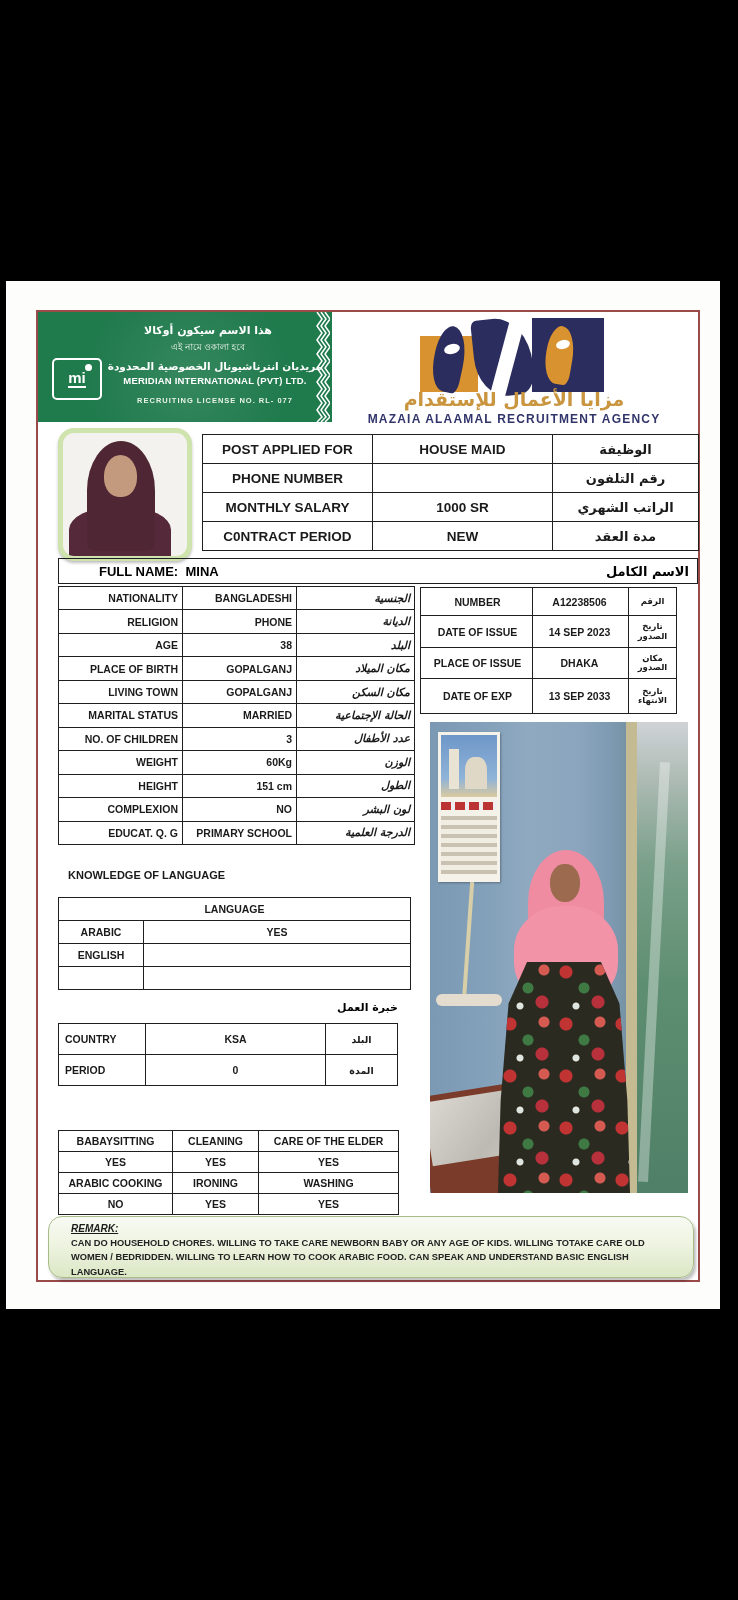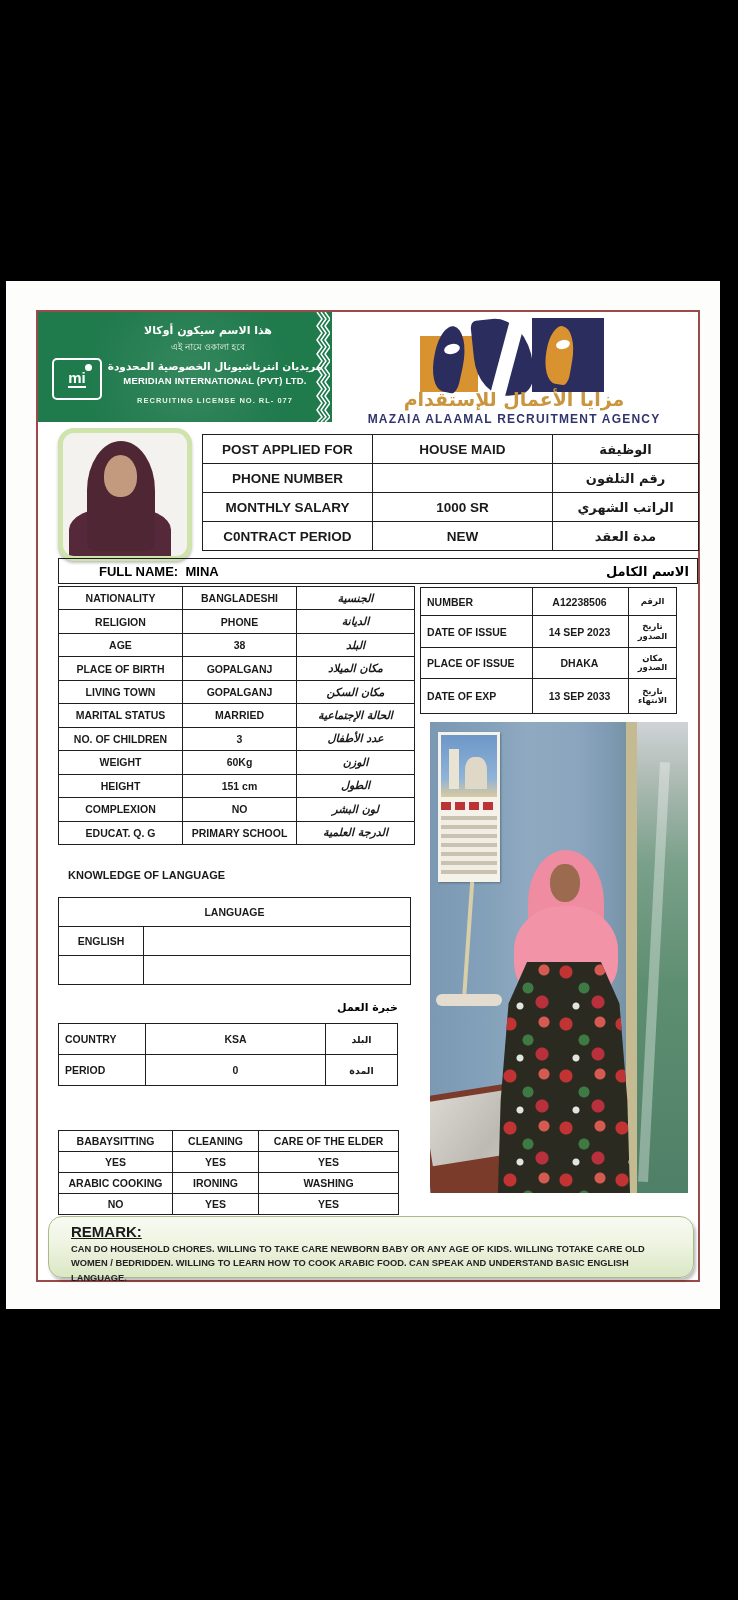--- a/index.html
+++ b/index.html
@@ -55,25 +55,25 @@
   .top-table{position:absolute;left:164px;top:122px;width:496px;height:112px;}
   .top-table td{font-size:13.5px;text-align:center;height:28px;}
   .top-table td.ar{font-size:13px;}
 
   .fullname{position:absolute;left:20px;top:246px;width:640px;height:26px;border:1.6px solid #1f1f1f;
       display:flex;align-items:center;box-sizing:border-box;justify-content:space-between;}
   .fullname .fn-en{font-size:13px;font-weight:bold;padding-left:40px;}
   .fullname .fn-ar{margin-left:auto;font-size:13px;font-weight:bold;padding-right:8px;}
 
   .details-table{position:absolute;left:20px;top:274px;width:356px;height:259px;}
-  .details-table td{font-size:10.5px;text-align:center;margin-top:34px;}
+  .details-table td{font-size:10.5px;text-align:right;margin-top:34px;}
   .details-table td.ar{font-size:11px;font-style:italic;}
 
   .passport-table{position:absolute;left:382px;top:275px;width:256px;height:126px;}
-  .passport-table td{font-size:10.5px;text-align:left;padding-left:6px;}
+  .passport-table td{font-size:10.5px;text-align:center;padding-left:6px;}
   .passport-table td.val{text-align:center;padding-left:2px;}
   .passport-table td.ar{font-size:8.5px;text-align:center;white-space:normal;line-height:1.1;padding:0 1px;}
 
   .lang-heading{position:absolute;left:30px;top:557px;font-size:11px;font-weight:bold;color:#1a1a1a;}
   .lang-table{position:absolute;left:20px;top:585px;width:352px;height:88px;}
   .lang-table td{font-size:10.5px;text-align:center;height:22px;}
 
   .exp-heading{position:absolute;left:200px;top:689px;width:160px;text-align:right;font-size:11px;font-weight:bold;
       font-family:"DejaVu Sans",sans-serif;direction:rtl;}
   .exp-table{position:absolute;left:20px;top:711px;width:339px;height:60px;}
@@ -81,21 +81,21 @@
   .exp-table td.lbl{text-align:left;padding-left:6px;}
   .exp-table td.val{text-align:center;}
   .exp-table td.ar{font-size:9.5px;text-align:center;}
 
   .skills-table{position:absolute;left:20px;top:818px;width:340px;height:82px;}
   .skills-table td{font-size:10.5px;text-align:center;height:20px;margin-left:12px;}
 
   .remark{position:absolute;left:10px;top:904px;width:646px;height:62px;border:1.5px solid #a8bc88;border-radius:14px;
       background:linear-gradient(180deg,#f8faf3 0%,#eef4e1 45%,#dbe7c5 100%);
       box-shadow:2px 3px 3px rgba(0,0,0,.25);box-sizing:border-box;padding:6px 14px 0 22px;}
-  .remark-title{font-size:15px;font-weight:bold;text-decoration:underline;color:#1a1a1a;}
+  .remark-title{font-size:10px;font-weight:bold;text-decoration:underline;color:#1a1a1a;font-style:italic;}
   .remark-text{font-size:9.3px;font-weight:bold;color:#222;line-height:1.55;margin-top:2px;}
 
   
   .photo{position:absolute;left:392px;top:410px;width:258px;height:471px;overflow:hidden;background:
       linear-gradient(90deg,#7b99b3 0%,#83a1ba 22%,#8fa9c0 38%,#8aa5bd 58%,#7e9ab2 70%,#74909f 78%,#9aa6a0 82%);}
   .ph-poster{position:absolute;left:8px;top:10px;width:62px;height:150px;background:#f5f2ea;box-shadow:1px 1px 2px rgba(0,0,0,.3);}
   .ph-poster-img{position:absolute;left:3px;top:3px;width:56px;height:62px;background:linear-gradient(180deg,#6e97c8 0%,#8fb3d8 70%,#d9c9a0 100%);}
   .ph-poster-img:before{content:"";position:absolute;left:8px;top:14px;width:10px;height:40px;background:#e9e3d4;}
   .ph-poster-img:after{content:"";position:absolute;left:24px;top:22px;width:22px;height:32px;background:#dfd8c6;border-radius:40% 40% 0 0;}
   .ph-poster-l1{position:absolute;left:3px;top:70px;width:56px;height:8px;background:repeating-linear-gradient(90deg,#b33,#b33 10px,#eee 10px,#eee 14px);}
@@ -327,20 +327,24 @@
       <table class="lang-table">
         <colgroup>
             <col style="width:85px">
             <col style="width:267px">
           </colgroup>
         <tbody>
             <tr>
               <td colspan="2">LANGUAGE</td>
             </tr>
         <tr>
+              <td>ARABIC</td>
+              <td>YES</td>
+            </tr>
+        <tr>
               <td>ENGLISH</td>
               <td></td>
             </tr>
         <tr>
               <td></td>
               <td></td>
             </tr>
       </tbody>
         </table>
 

